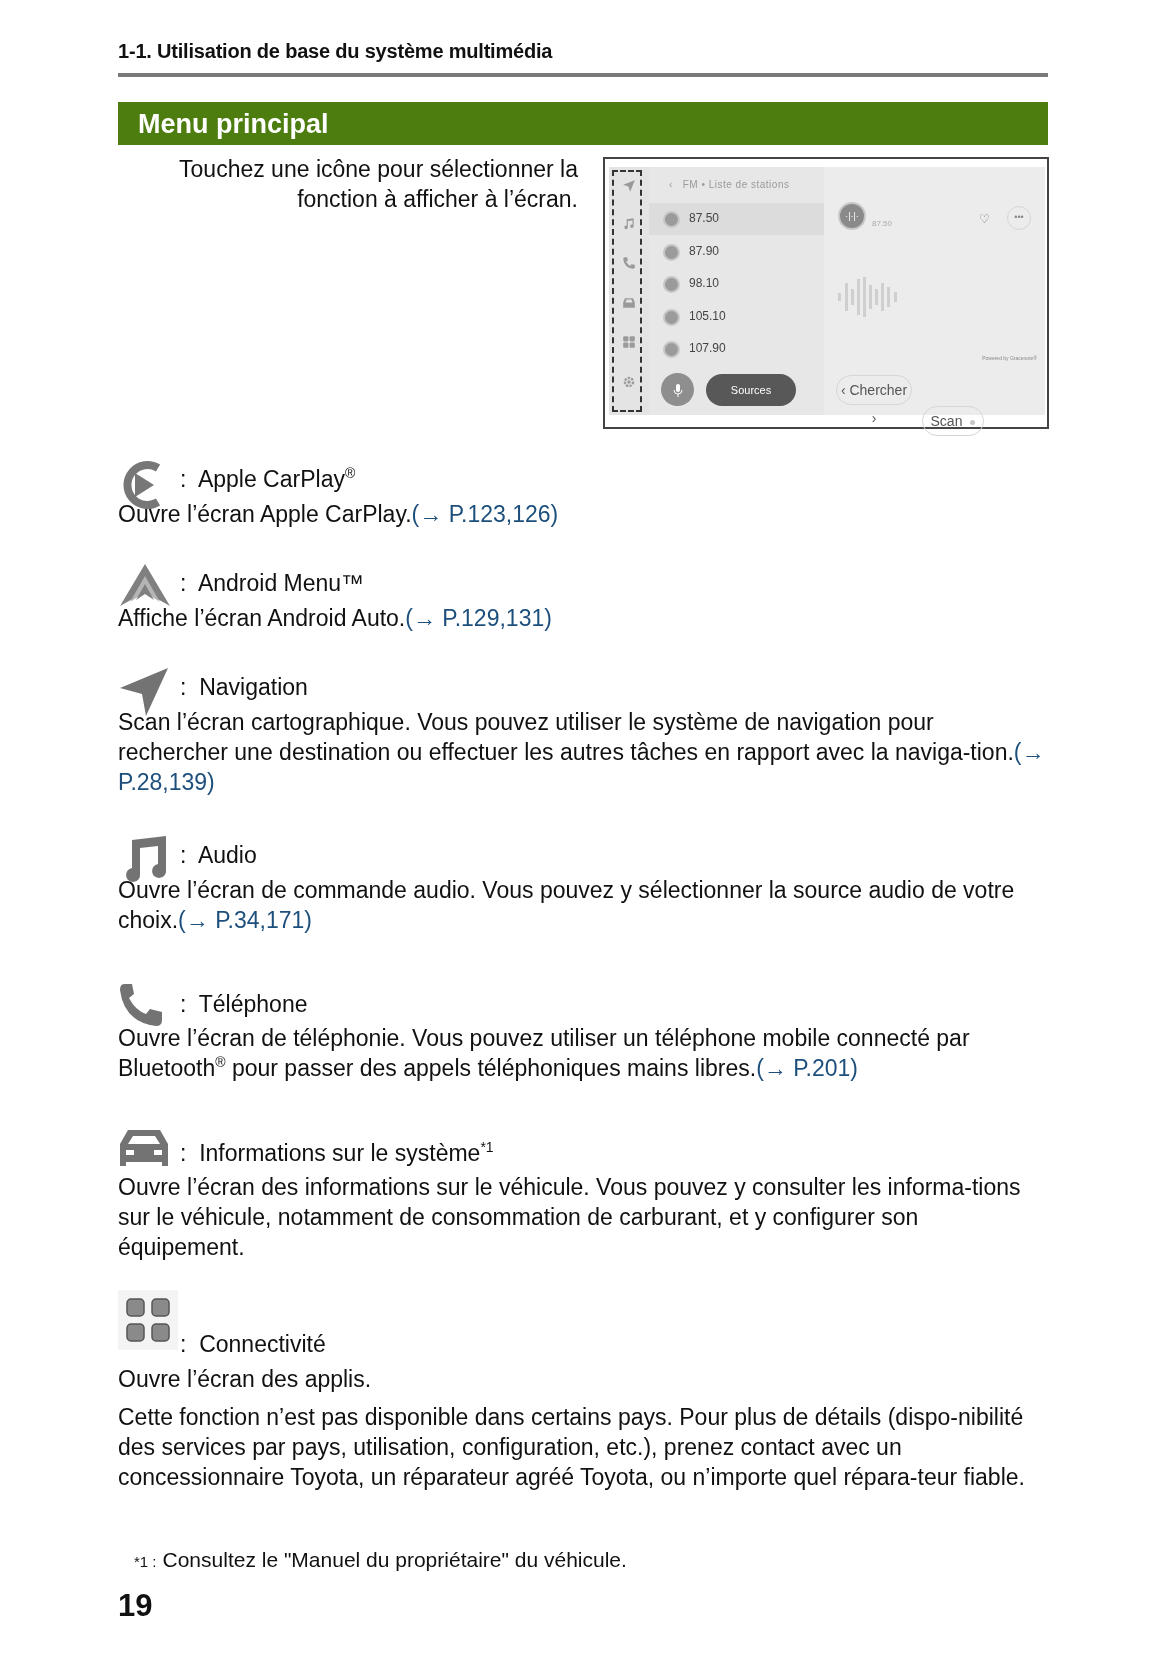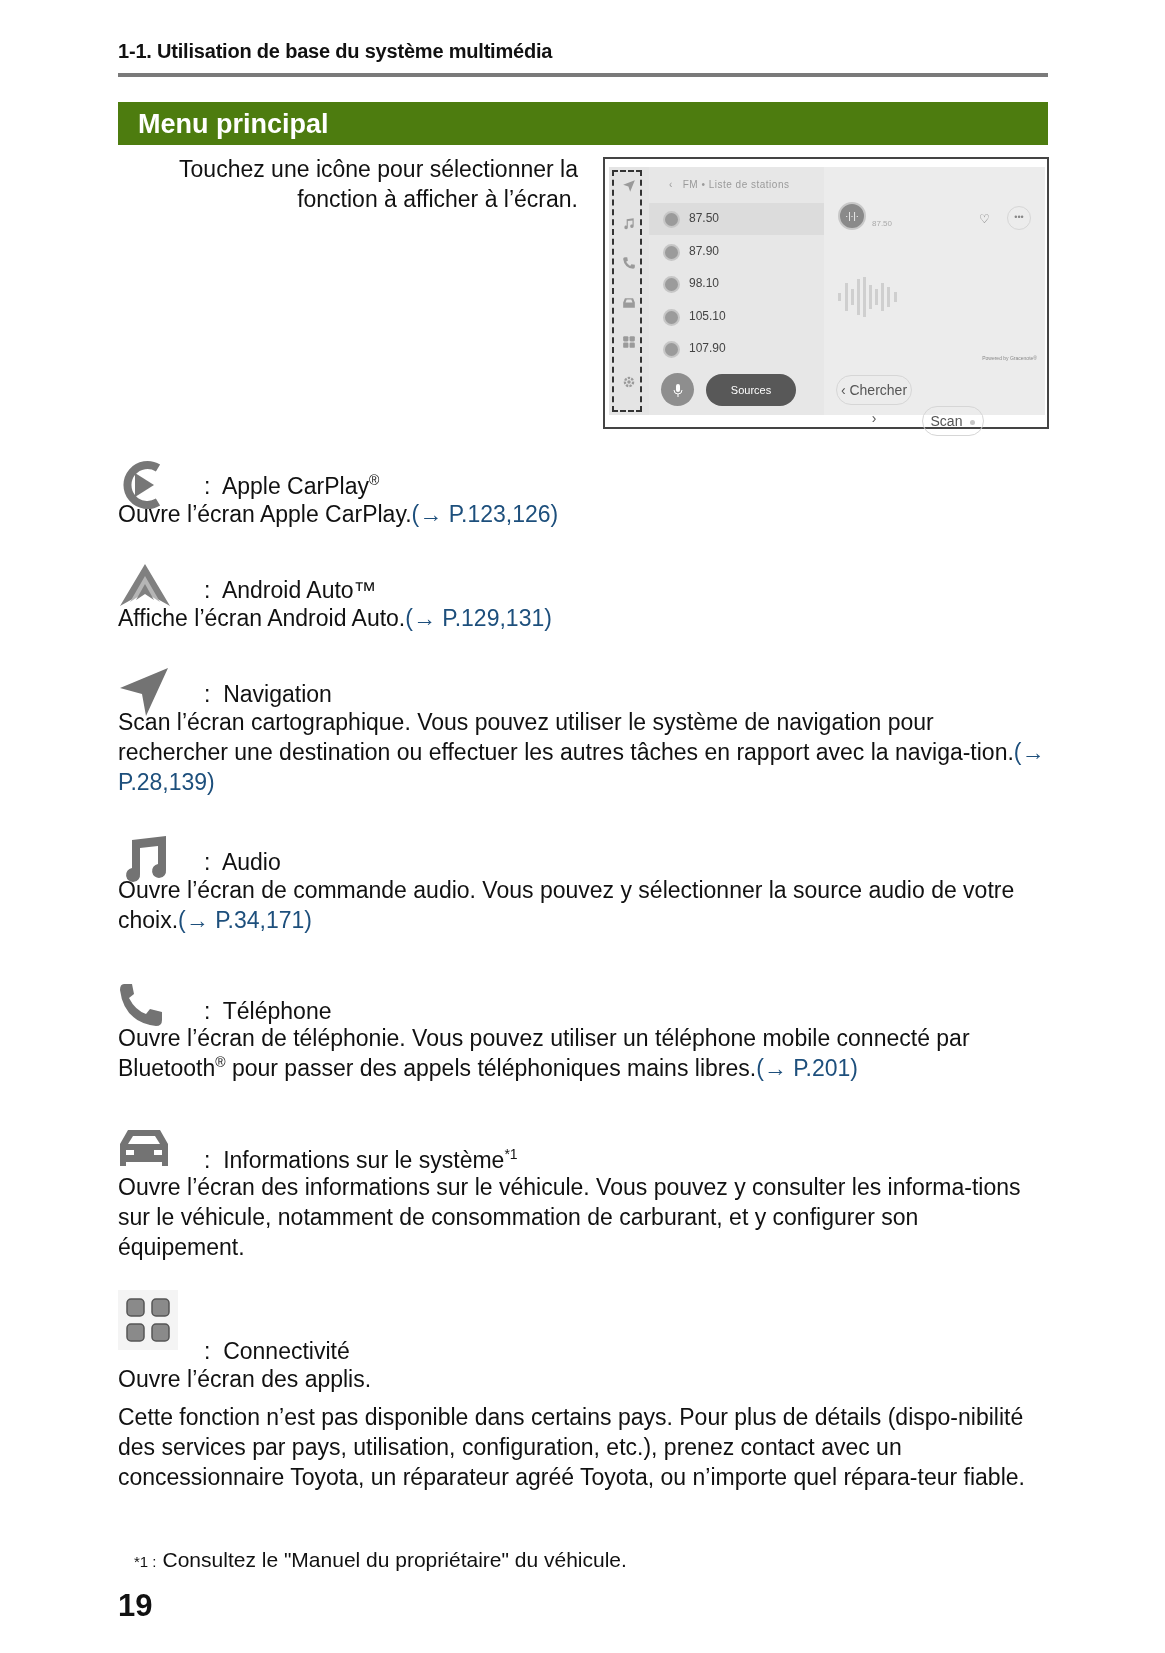--- a/index.html
+++ b/index.html
@@ -37,21 +37,21 @@
   .waveform i { position: absolute; bottom: auto; width: 3px; background: #cfcfcf; }
   .powered { position: absolute; right: 8px; top: 188px; font-size: 5px; color: #888; }
   .pill { position: absolute; top: 208px; height: 30px; border-radius: 15px; border: 1px solid #d6d6d6; font-size: 14px; color: #555; text-align: center; line-height: 28px; }
   .pill.search { left: 12px; width: 76px; }
   .pill.scan { left: 98px; width: 62px; margin-top: 31px; }
   .scan-dot { display: inline-block; width: 5px; height: 5px; border-radius: 50%; background: #c6c6c6; margin-left: 8px; vertical-align: middle; }
 
   
   .entry { position: absolute; left: 118px; width: 930px; }
   .entry-icon { position: absolute; left: 0; width: 58px; height: 58px; }
-  .entry-title { position: absolute; left: 86px; font-size: 23px; line-height: 28px; margin-top: 7px; }
+  .entry-title { position: absolute; left: 62px; font-size: 23px; line-height: 28px; }
   .entry-desc { position: absolute; left: 0; width: 930px; font-size: 23px; line-height: 30px; }
   .ref { color: #1d4f7c; }
   sup { font-size: 14px; line-height: 0; vertical-align: super; }
 
   .footnote { position: absolute; left: 134px; top: 1548px; font-size: 21px; }
   .footnote .fn-mark { font-size: 15px; margin-right: 6px; }
   .page-number { position: absolute; left: 118px; top: 1588px; font-size: 31px; font-weight: bold; }
 </style>
 </head>
 <body>
@@ -183,21 +183,21 @@
 
 <div class="entry" style="top:562px">
   <div class="entry-icon" style="top:0">
     <svg width="54" height="48" viewBox="0 0 54 48">
         <path d="M27 2 L52 44 L27 30 L2 44 Z" fill="#808080"></path>
         <path d="M27 14 L42 40 L27 30 L12 40 Z" fill="#b5b5b5"></path>
         <path d="M27 22 L36 38 L27 32 L18 38 Z" fill="#808080"></path>
       </svg>
   </div>
   <div class="entry-title" style="top:7px">
-    <span>:</span>&nbsp; <span>Android Auto™</span>
+    <span>:</span>&nbsp; <span>Android Menu™</span>
   </div>
   <div class="entry-desc" style="top:41px">
     <span>Affiche l’écran Android Auto.</span><span class="ref">(→ P.129,131)</span>
   </div>
 </div>
 
 <div class="entry" style="top:666px">
   <div class="entry-icon" style="top:0">
     <svg width="52" height="52" viewBox="0 0 52 52">
         <path d="M50 2 L2 22 L24 28 L28 50 Z" fill="#737373"></path>

